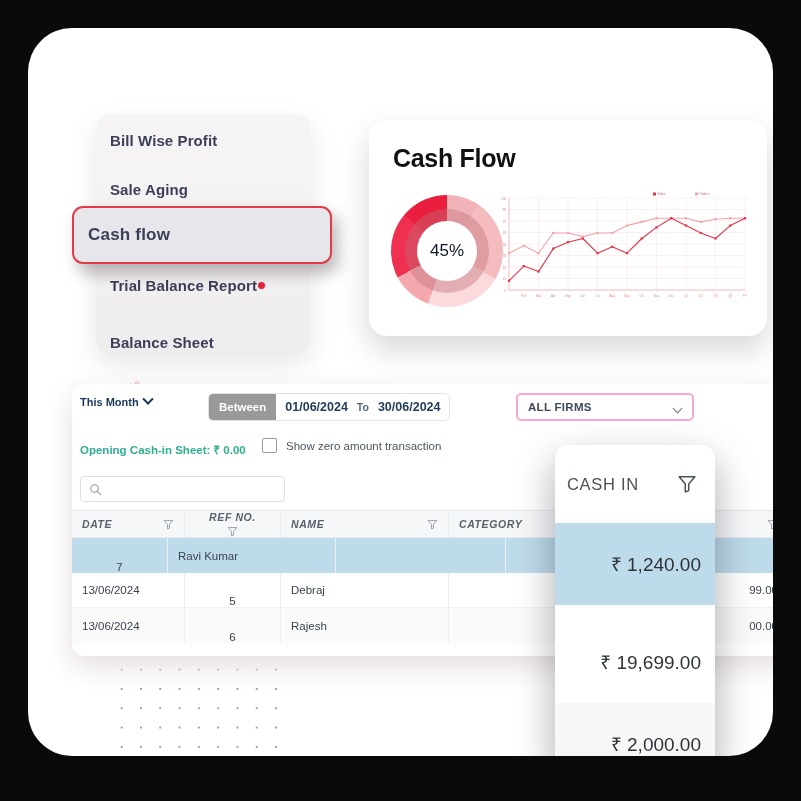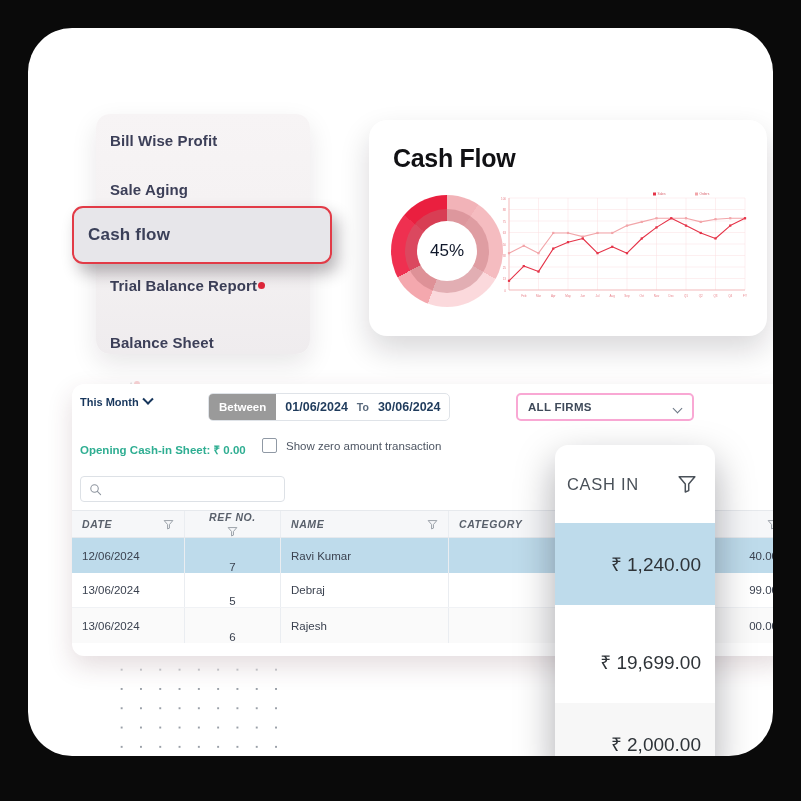--- a/index.html
+++ b/index.html
@@ -520,21 +520,20 @@
           </div>
           <div class="cell c-amt">
             <span></span>
             <svg class="funnel" width="11" height="11" viewBox="0 0 14 14">
                 <path d="M1.5 2h11L8.2 7v4.6L5.8 12.6V7z" fill="none" stroke="#8d949e" stroke-width="1.1" stroke-linejoin="round"></path>
               </svg>
           </div>
         </div>
 
         <div class="grid-row row-sel">
-          <div class="cell c-date">12/06/2024</div>
           <div class="cell c-ref">7</div>
           <div class="cell c-name">Ravi Kumar</div>
           <div class="cell c-cat"></div>
           <div class="cell c-amt">40.00</div>
         </div>
 
         <div class="grid-row row-plain">
           <div class="cell c-date">13/06/2024</div>
           <div class="cell c-ref">5</div>
           <div class="cell c-name">Debraj</div>

